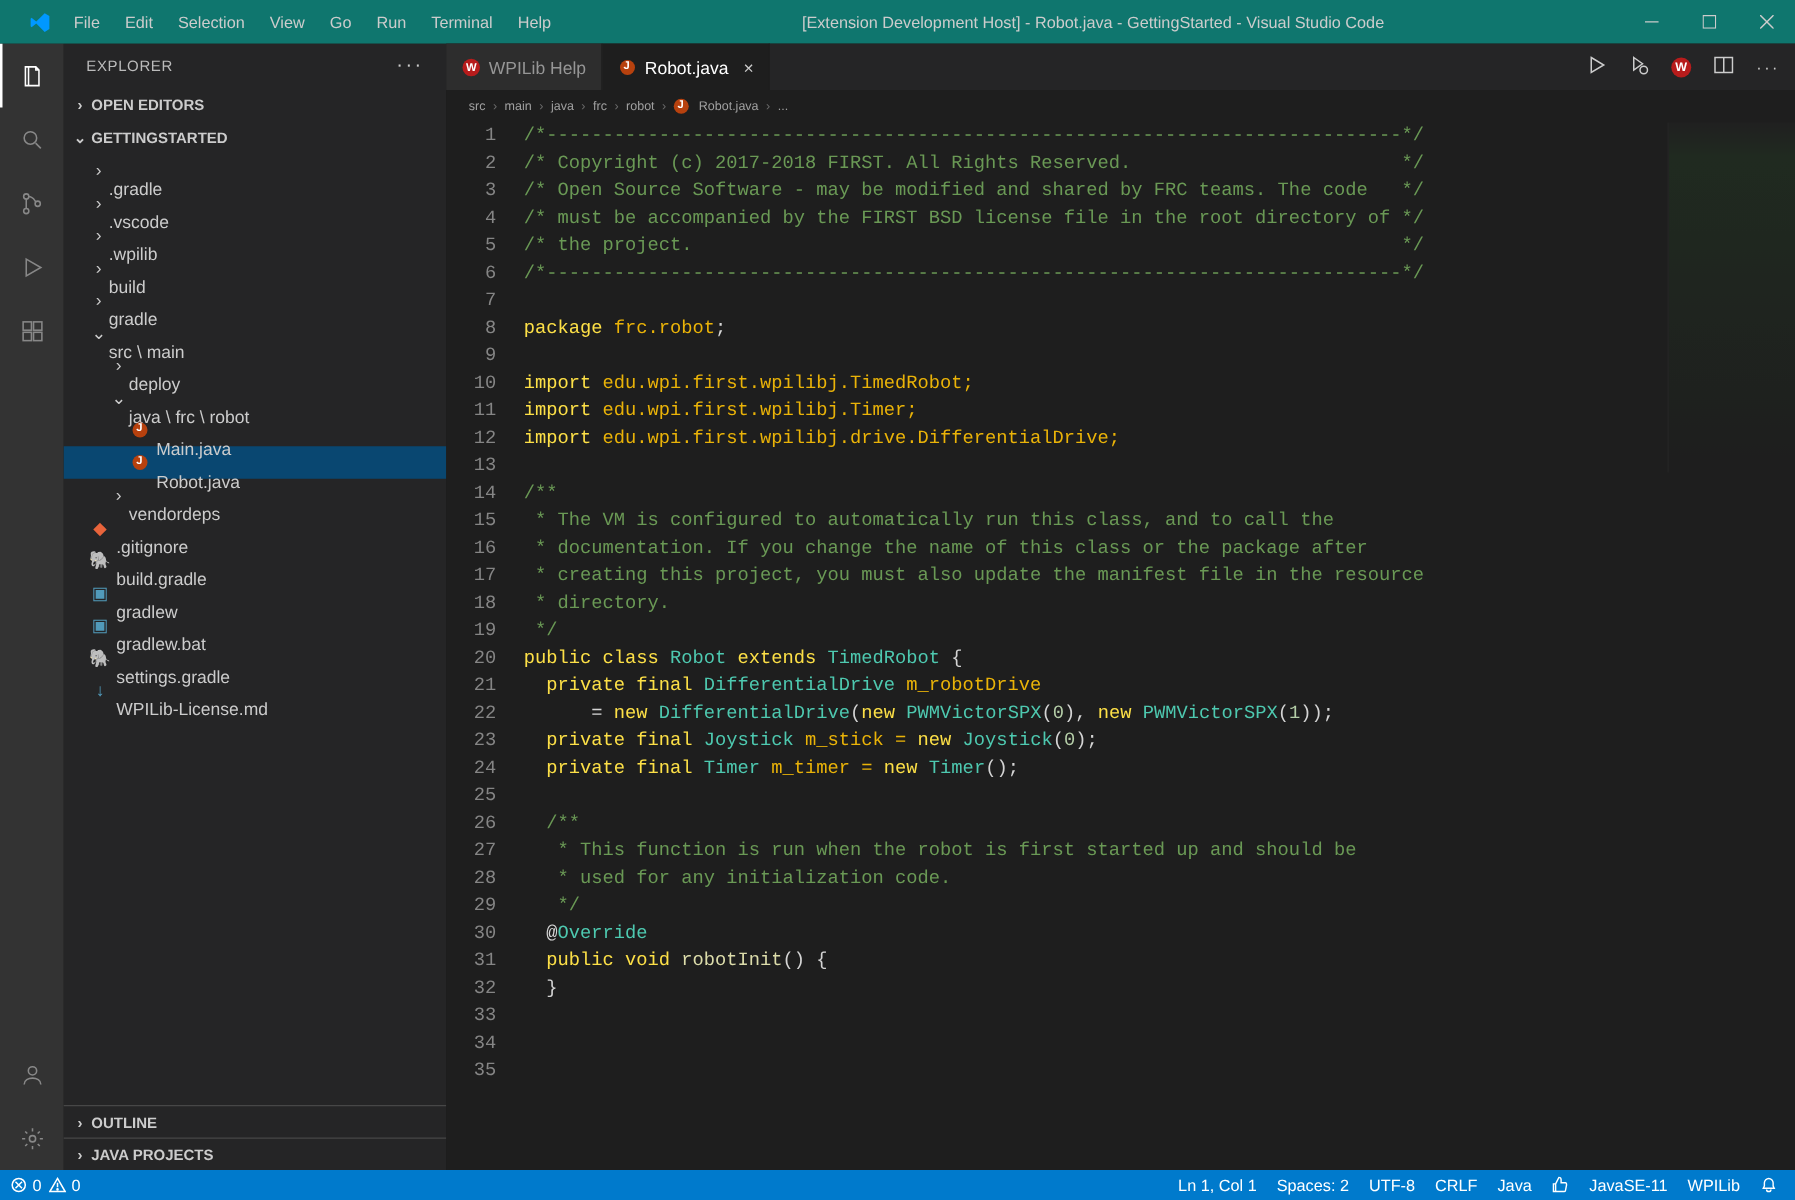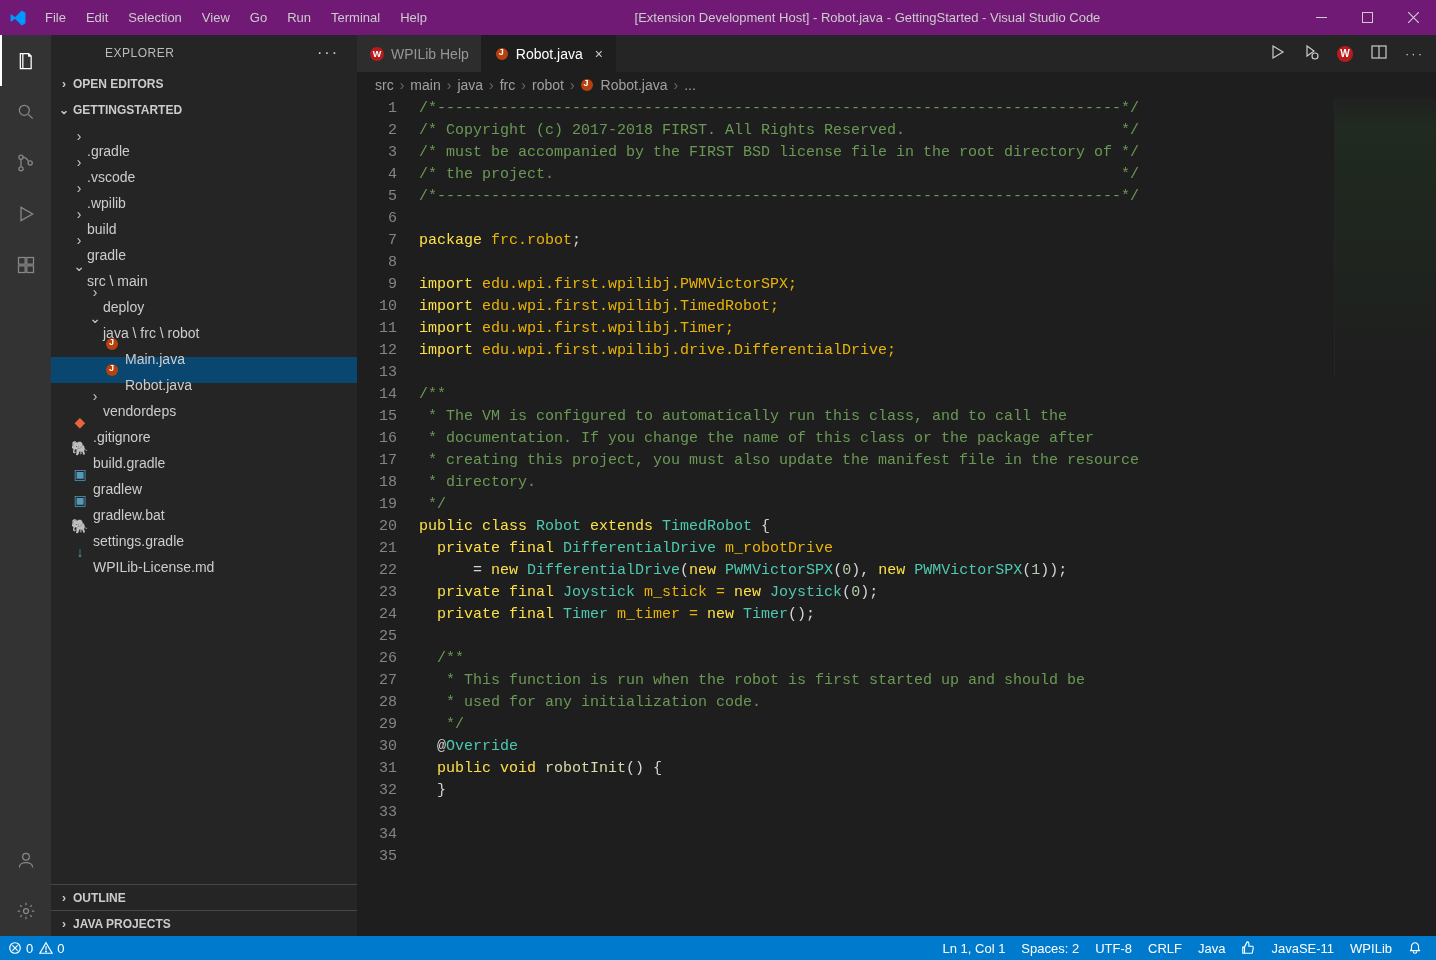--- a/index.html
+++ b/index.html
@@ -7,24 +7,25 @@
   font-family: "Segoe UI", -apple-system, sans-serif;
   background: #1e1e1e;
   color: #cccccc;
   width: 1436px;
   height: 960px;
   overflow: hidden;
   font-size: 13px;
 }
 .titlebar {
   height: 35px;
-  background: #701a75;
+  background: #0f766e;
   display: flex;
   align-items: center;
   color: #cccccc;
+  padding-left: 14px;
 }
 .titlebar .logo {
   width: 35px;
   display: flex;
   align-items: center;
   justify-content: center;
 }
 .titlebar .logo svg { width: 18px; height: 18px; }
 .menubar { display: flex; }
 .menubar .menu-item {
@@ -80,21 +81,21 @@
 }
 .sidebar-header {
   height: 36px;
   display: flex;
   align-items: center;
   padding: 0 18px;
   font-size: 12px;
   letter-spacing: 0.5px;
   color: #bbbbbb;
 }
-.sidebar-header .title { flex: 1; margin-left: 36px; }
+.sidebar-header .title { flex: 1; }
 .sidebar-header .dots { color: #cccccc; font-size: 16px; letter-spacing: 2px; }
 .section-header {
   height: 26px;
   display: flex;
   align-items: center;
   padding-left: 4px;
   font-weight: 700;
   font-size: 12px;
   color: #cccccc;
 }
@@ -164,21 +165,21 @@
   align-items: center;
   padding-right: 12px;
   gap: 18px;
   color: #cccccc;
 }
 .breadcrumbs {
   height: 26px;
   display: flex;
   align-items: center;
   padding-left: 18px;
-  font-size: 14px;
+  font-size: 10px;
   color: #a0a0a0;
   gap: 2px;
 }
 .breadcrumbs .crumb { display: flex; align-items: center; gap: 4px;}
 .breadcrumbs .sep { color: #6a6a6a; margin: 0 4px; }
 .code-content {
   flex: 1;
   display: flex;
   font-family: Consolas, "Courier New", monospace;
   font-size: 15px;
@@ -521,27 +522,27 @@
           <div class="ln">30</div>
         <div class="ln">31</div>
           <div class="ln">32</div>
           <div class="ln">33</div>
           <div class="ln">34</div>
           <div class="ln">35</div>
       </div>
       <div class="code-lines">
         <div class="line"><span class="tk-comment">/*----------------------------------------------------------------------------*/</span></div>
         <div class="line"><span class="tk-comment">/* Copyright (c) 2017-2018 FIRST. All Rights Reserved.                        */</span></div>
+        <div class="line"><span class="tk-comment">/* Open Source Software - may be modified and shared by FRC teams. The code   */</span></div>
         <div class="line"><span class="tk-comment">/* must be accompanied by the FIRST BSD license file in the root directory of */</span></div>
         <div class="line"><span class="tk-comment">/* the project.                                                               */</span></div>
         <div class="line"><span class="tk-comment">/*----------------------------------------------------------------------------*/</span></div>
         <div class="line"><span></span></div>
         <div class="line"><span class="tk-keyword">package</span><span class="tk-var"> frc.robot</span><span class="tk-plain">;</span></div>
         <div class="line"><span></span></div>
-        <div class="line"><span class="tk-keyword">import</span><span class="tk-var"> edu.wpi.first.wpilibj.PWMVictorSPX;</span></div>
         <div class="line"><span class="tk-keyword">import</span><span class="tk-var"> edu.wpi.first.wpilibj.TimedRobot;</span></div>
         <div class="line"><span class="tk-keyword">import</span><span class="tk-var"> edu.wpi.first.wpilibj.Timer;</span></div>
         <div class="line"><span class="tk-keyword">import</span><span class="tk-var"> edu.wpi.first.wpilibj.drive.DifferentialDrive;</span></div>
         <div class="line"><span></span></div>
         <div class="line"><span class="tk-comment">/**</span></div>
         <div class="line"><span class="tk-comment"> * The VM is configured to automatically run this class, and to call the</span></div>
         <div class="line"><span class="tk-comment"> * documentation. If you change the name of this class or the package after</span></div>
         <div class="line"><span class="tk-comment"> * creating this project, you must also update the manifest file in the resource</span></div>
         <div class="line"><span class="tk-comment"> * directory.</span></div>
         <div class="line"><span class="tk-comment"> */</span></div>

